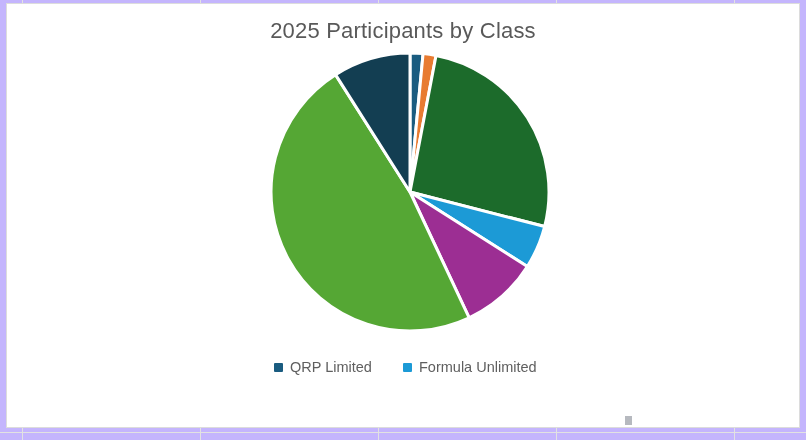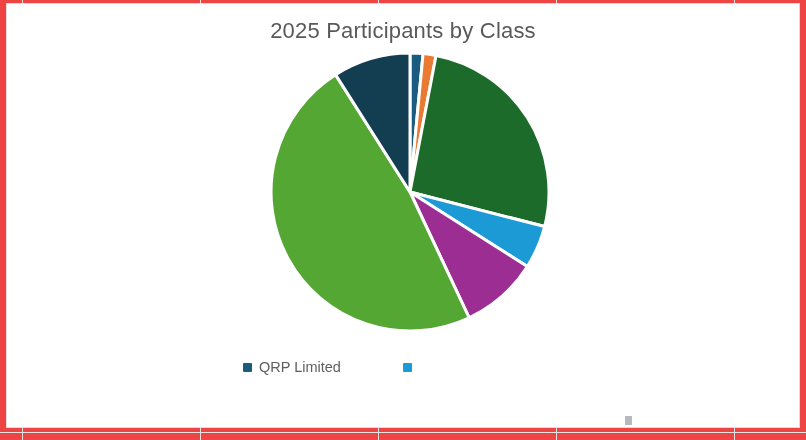--- a/index.html
+++ b/index.html
@@ -10,21 +10,21 @@
   }
   body {
     font-family: "Liberation Sans", sans-serif;
     -webkit-font-smoothing: antialiased;
   }
 
   #screen {
     position: relative;
     width: 806px;
     height: 440px;
-    background: #ef4444;
+    background: #c4b5fd;
     overflow: hidden;
   }
 
   
   .sheet-grid {
     position: absolute;
     inset: 0;
     pointer-events: none;
   }
   .sheet-grid .vline {
@@ -92,21 +92,21 @@
     flex-wrap: wrap;
     justify-content: center;
     align-content: flex-start;
     width: 640px;
     margin: 0 auto;
     row-gap: 10px;
   }
   .legend-item {
     display: flex;
     align-items: center;
-    width: 160px;
+    width: 129px;
     box-sizing: border-box;
     padding-right: 4px;
   }
   .legend-swatch {
     width: 9px;
     height: 9px;
     flex: 0 0 9px;
     margin-right: 7px;
     border-radius: 1px;
   }
@@ -157,20 +157,21 @@
         </svg>
     </div>
 
     <div class="legend" id="legend">
         <div class="legend-item">
           <span class="legend-swatch" style="background: rgb(26, 92, 128);"></span>
           <span class="legend-label">QRP Limited</span>
         </div>
         <div class="legend-item">
           <span class="legend-swatch" style="background: rgb(28, 154, 214);"></span>
+          <span class="legend-label">Formula Unlimited</span>
         </div>
       </div>
 
   </div>
 
   <div class="cursor-artifact"></div>
 
 </div>
 
 </body></html>

